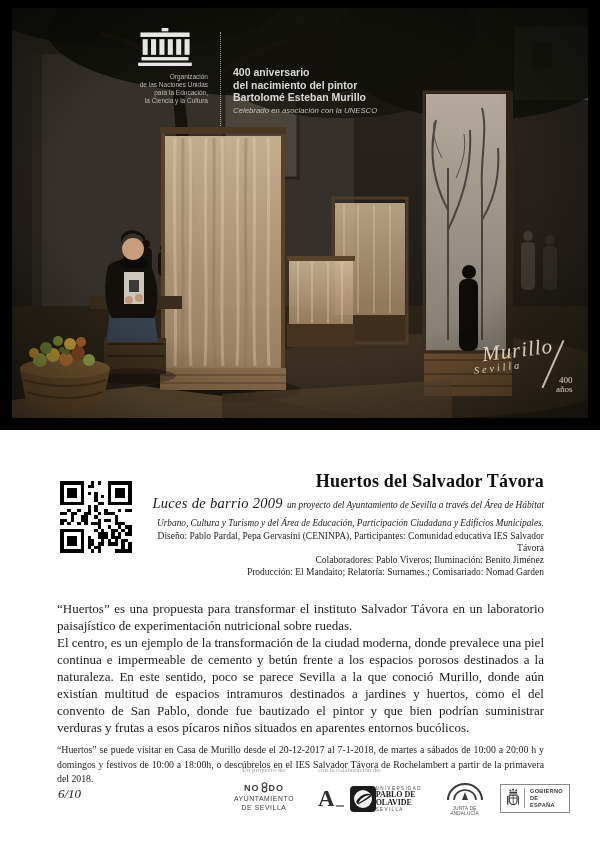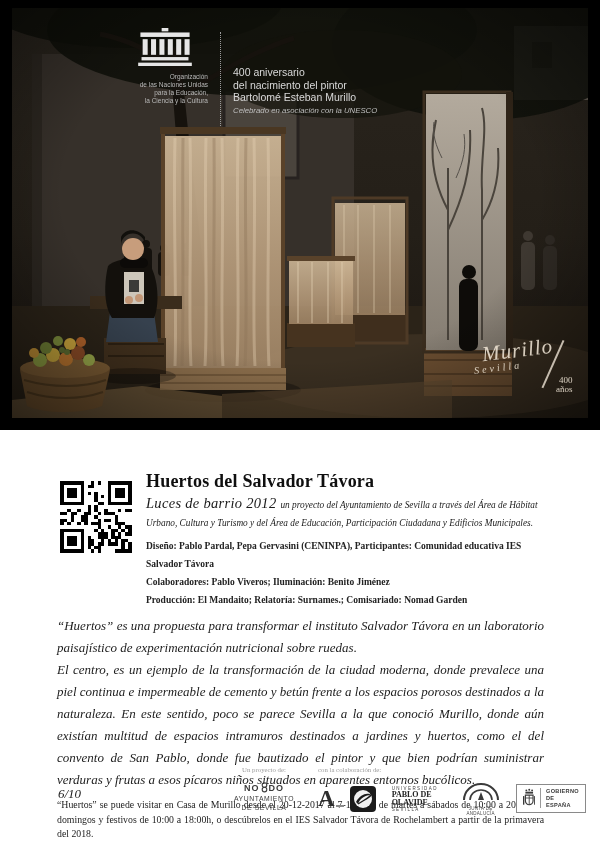--- a/index.html
+++ b/index.html
@@ -10,63 +10,63 @@
   .photo-block{position:absolute;left:0;top:0;width:600px;height:430px;background:#000;}
   .photo{position:absolute;left:12px;top:8px;width:576px;height:410px;background:#221c15;overflow:hidden;}
   .scene{position:absolute;left:0;top:0;width:576px;height:410px;display:block;}
 
   .unesco-block{position:absolute;left:28px;top:20px;width:168px;text-align:right;
                 font-family:"Liberation Sans",sans-serif;}
   .temple{display:inline-block;margin-right:16px;}
   .unesco-org{margin-top:3px;font-size:6.5px;line-height:8px;color:#b9b9b9;white-space:pre-line;}
   .dotted-sep{position:absolute;left:208px;top:24px;height:94px;border-left:1px dotted #9a9a9a;}
   .anniv-title{position:absolute;left:221px;top:58px;font-family:"Liberation Sans",sans-serif;
-               font-weight:normal;font-size:10.5px;line-height:12.5px;color:#d8d8d8;white-space:pre-line;}
+               font-weight:bold;font-size:10.5px;line-height:12.5px;color:#d8d8d8;white-space:pre-line;}
   .anniv-sub{position:absolute;left:221px;top:98px;font-family:"Liberation Sans",sans-serif;
              font-size:7.8px;color:#bfbfbf;font-style:italic;}
 
   .signature{position:absolute;left:452px;top:328px;width:118px;height:70px;
              color:rgba(238,228,212,0.88);font-style:italic;}
   .sig-name{position:absolute;left:18px;top:2px;font-size:21px;transform:rotate(-7deg);letter-spacing:1px;}
   .sig-city{position:absolute;left:10px;top:26px;font-size:10px;letter-spacing:3px;transform:rotate(-7deg);}
   .sig-slash{position:absolute;left:88px;top:2px;width:1.5px;height:52px;background:rgba(238,228,212,0.8);
              transform:rotate(24deg);}
   .sig-years{position:absolute;left:92px;top:40px;font-size:9px;text-align:right;line-height:9px;font-style:normal;}
 
   
   .doc{position:absolute;left:57px;top:430px;width:487px;}
-  .head-row{position:relative;margin-top:41px;min-height:92px;}
+  .head-row{position:relative;margin-top:41px;min-height:92px;text-align:right;}
   .qr{position:absolute;left:0;top:7px;width:78px;height:78px;background:#fff;}
   .qr svg{width:100%;height:100%;display:block;}
   .head-text{margin-left:89px;}
   .title{margin:0;font-size:18px;font-weight:bold;color:#0f0f0f;letter-spacing:0.2px;}
   .subtitle{margin:2px 0 0 0;color:#1a1a1a;}
   .sub-big{font-style:italic;font-size:14.5px;letter-spacing:0.3px;}
   .sub-small{font-style:italic;font-size:9.3px;}
-  .credits{margin-top:7px;font-size:9.5px;line-height:18px;color:#222;font-weight:bold;}
-
-  .body-text{margin-top:6px;font-size:13px;line-height:22px;text-align:justify;color:#1c1c1c;font-style:italic;}
+  .credits{font-size:9.5px;line-height:12px;color:#222;}
+
+  .body-text{margin-top:22px;font-size:13px;line-height:17px;text-align:justify;color:#1c1c1c;}
   .body-text p{margin:0;}
   .footnote{margin-top:7px;font-size:9.8px;line-height:14.5px;text-align:justify;color:#222;}
 
   
   .footer{position:absolute;left:0;top:758px;width:492px;height:80px;
           font-family:"Liberation Sans",sans-serif;color:#3c3c3c;}
   .pagenum{position:absolute;left:58px;top:28px;font-family:"Liberation Serif",serif;
            font-style:italic;font-size:13px;color:#222;}
   .sp-label{font-size:6.8px;color:#9c9c9c;font-family:"Liberation Serif",serif;}
   .project-group{position:absolute;left:224px;top:8px;width:80px;text-align:center;}
   .nodo{margin-top:9px;color:#3a3a3a;}
   .nodo-top{font-size:9px;font-weight:bold;letter-spacing:1px;display:flex;align-items:center;justify-content:center;gap:1px;}
   .nodo-sub{font-size:6.8px;letter-spacing:0.6px;margin-top:2px;line-height:8.5px;}
   .collab-group{position:absolute;left:318px;top:8px;}
   .collab-logos{display:flex;align-items:center;gap:15px;margin-top:8px;}
   .a-logo{font-family:"Liberation Serif",serif;font-weight:bold;font-size:23px;color:#2d2d2d;line-height:23px;position:relative;}
   .a-tail{position:absolute;right:-9px;bottom:3px;width:8px;height:2px;background:#8a8a8a;}
-  .olavide{display:flex;align-items:center;gap:16px;color:#222;justify-content:space-between;}
+  .olavide{display:flex;align-items:center;gap:0;color:#222;justify-content:space-between;}
   .ol-text{text-align:left;}
   .ol-top,.ol-bottom{font-size:4.5px;letter-spacing:1.4px;color:#444;}
   .ol-name{font-family:"Liberation Serif",serif;font-weight:bold;font-size:8px;line-height:8px;width:54px;}
   .junta{text-align:center;color:#4a4a4a;}
   .junta-label{font-size:4.5px;letter-spacing:0.3px;margin-top:1px;}
   .gobierno{display:flex;align-items:center;gap:5px;border:1px solid #8a8a8a;padding:3px 6px;background:#fff;}
   .gob-div{width:1px;height:20px;background:#9a9a9a;}
   .gob-text{font-size:5.6px;line-height:6.8px;letter-spacing:0.3px;color:#3a3a3a;white-space:pre-line;font-weight:bold;}
 </style>
 </head>
@@ -371,21 +371,21 @@
             <rect x="15" y="1" width="5" height="5" fill="#fff"></rect>
             <rect x="16" y="2" width="3" height="3" fill="#000"></rect>
             <rect x="0" y="14" width="7" height="7" fill="#000"></rect>
             <rect x="1" y="15" width="5" height="5" fill="#fff"></rect>
             <rect x="2" y="16" width="3" height="3" fill="#000"></rect>
           </svg>
         </div>
       <div class="head-text">
         <h1 class="title">Huertos del Salvador Távora</h1>
         <p class="subtitle">
-          <span class="sub-big">Luces de barrio 2012</span>
+          <span class="sub-big">Luces de barrio 2009</span>
           <span class="sub-small">un proyecto del Ayuntamiento de Sevilla a través del Área de Hábitat Urbano, Cultura y Turismo y del Área de Educación, Participación Ciudadana y Edificios Municipales.</span>
         </p>
         <div class="credits">
           <div>Diseño: Pablo Pardal, Pepa Gervasini (CENINPA), Participantes: Comunidad educativa IES Salvador Távora</div>
           <div>Colaboradores: Pablo Viveros; Iluminación: Benito Jiménez</div>
           <div>Producción: El Mandaito;  Relatoría: Surnames.; Comisariado: Nomad Garden</div>
         </div>
       </div>
     </div>
 

